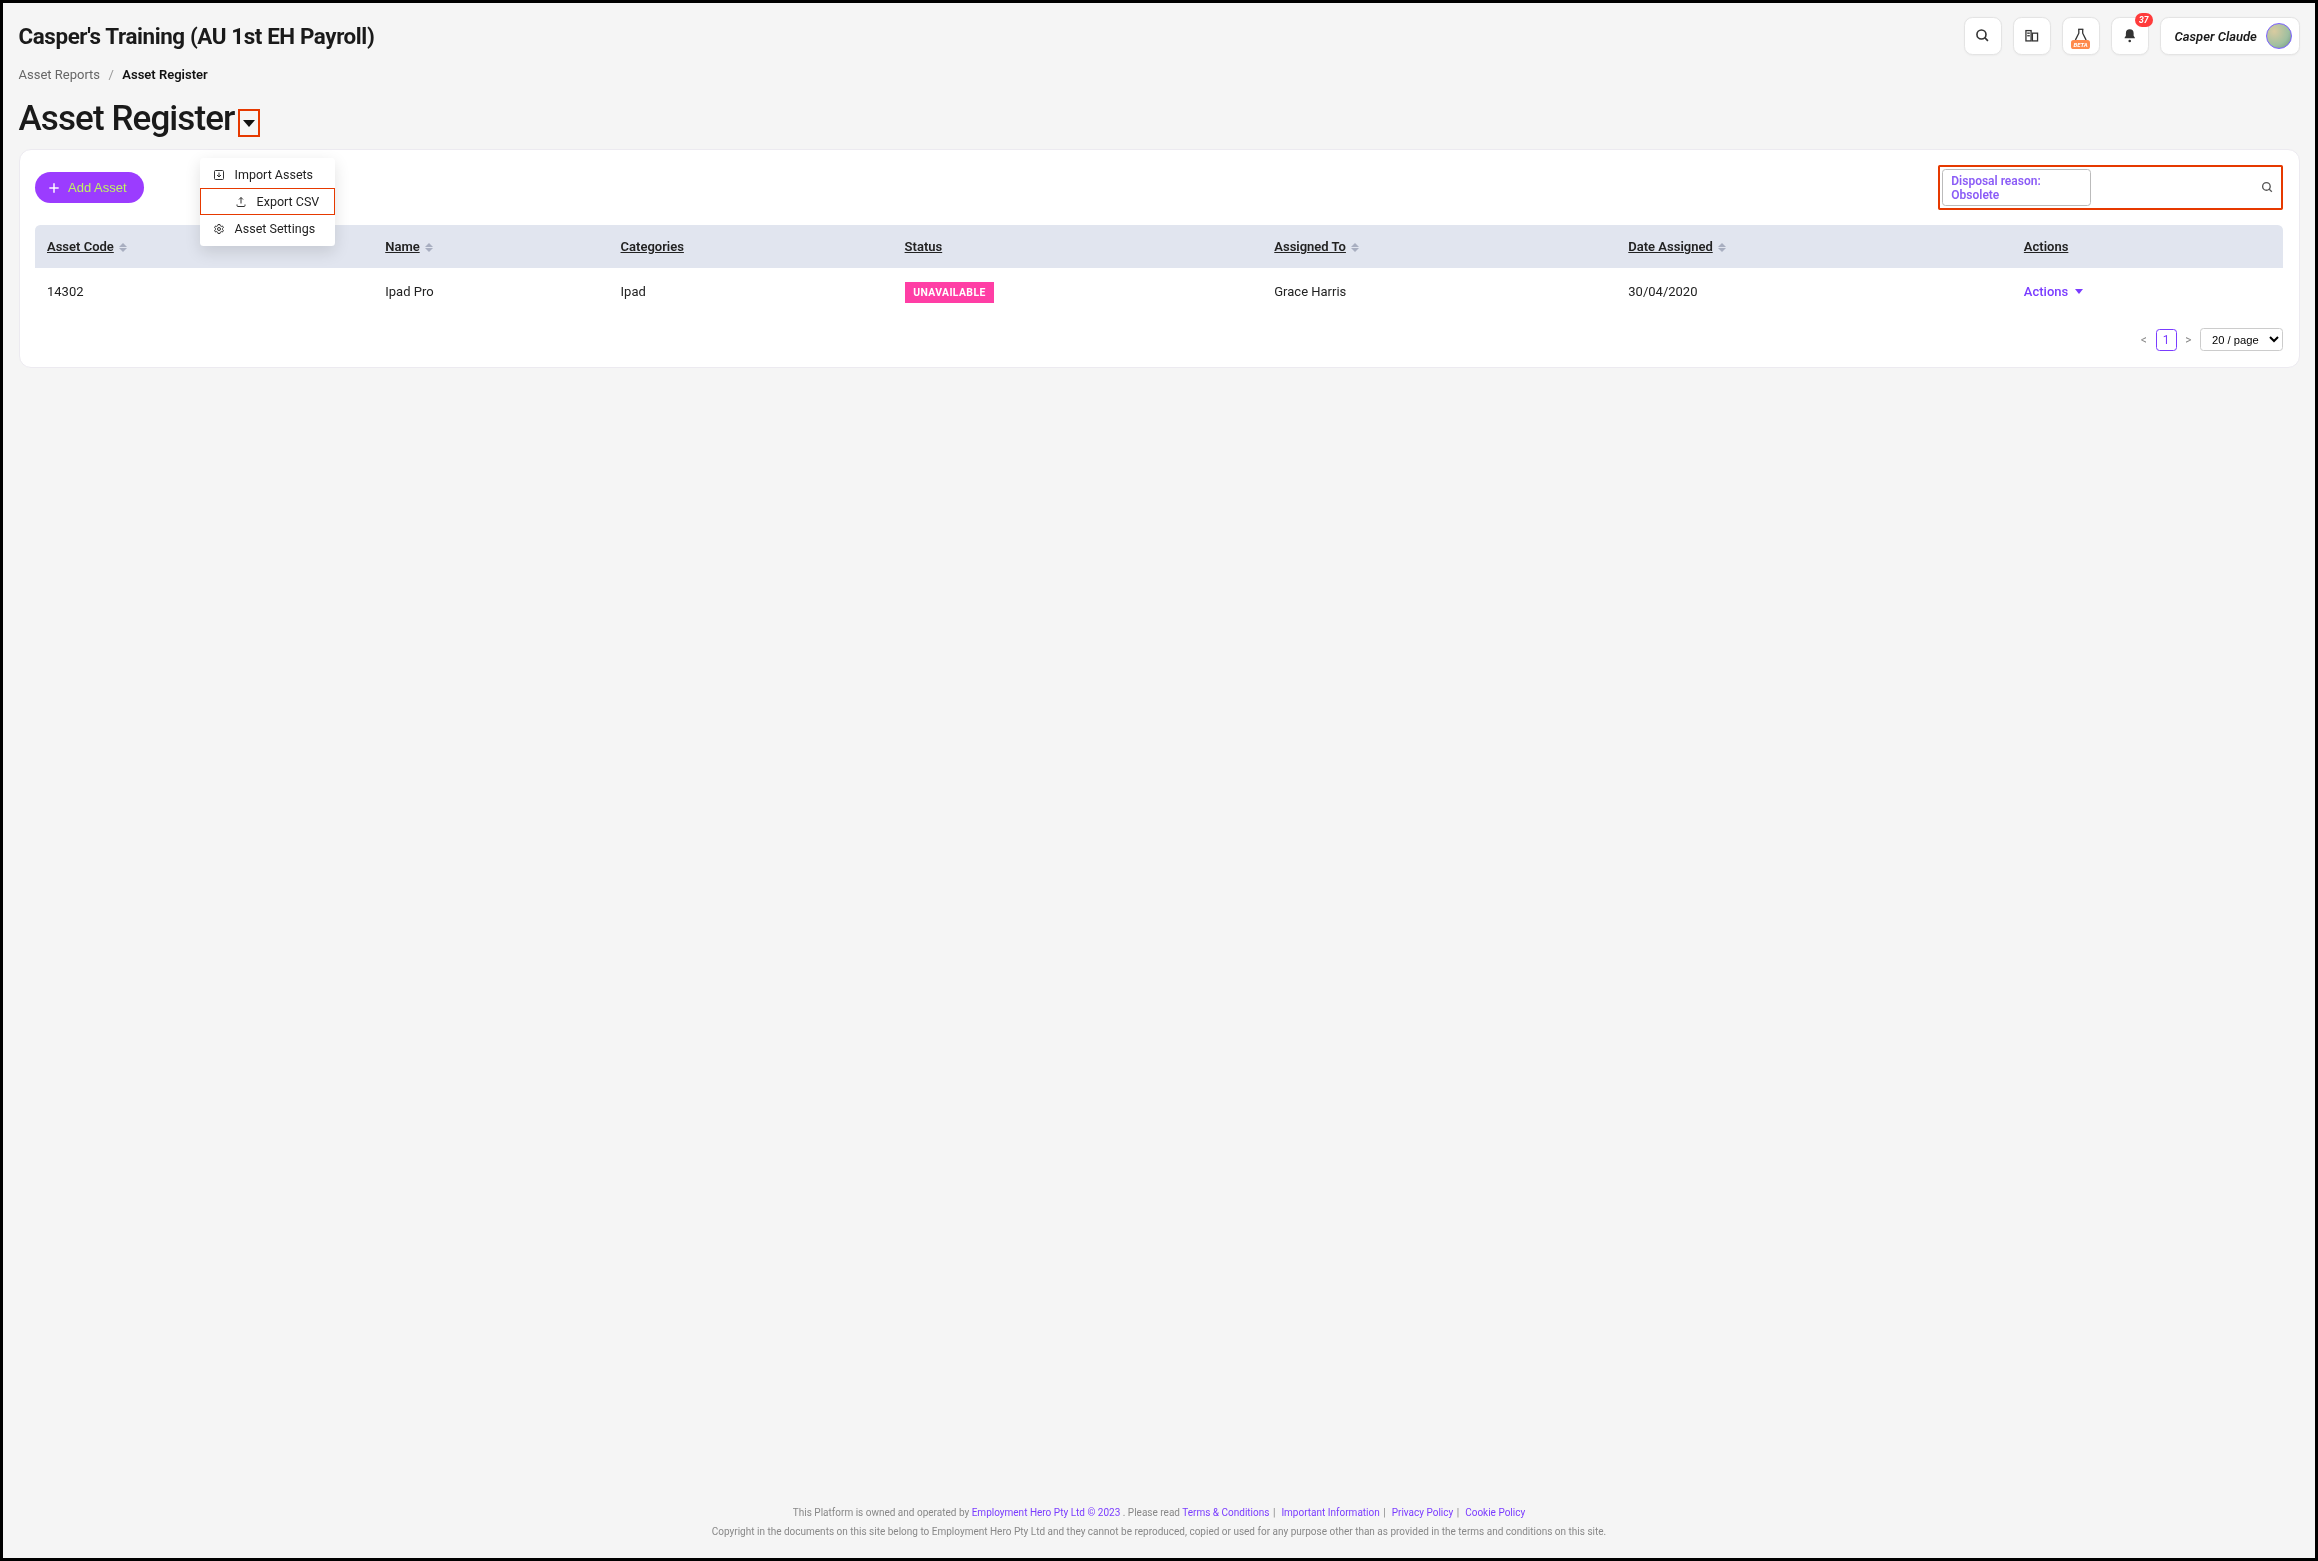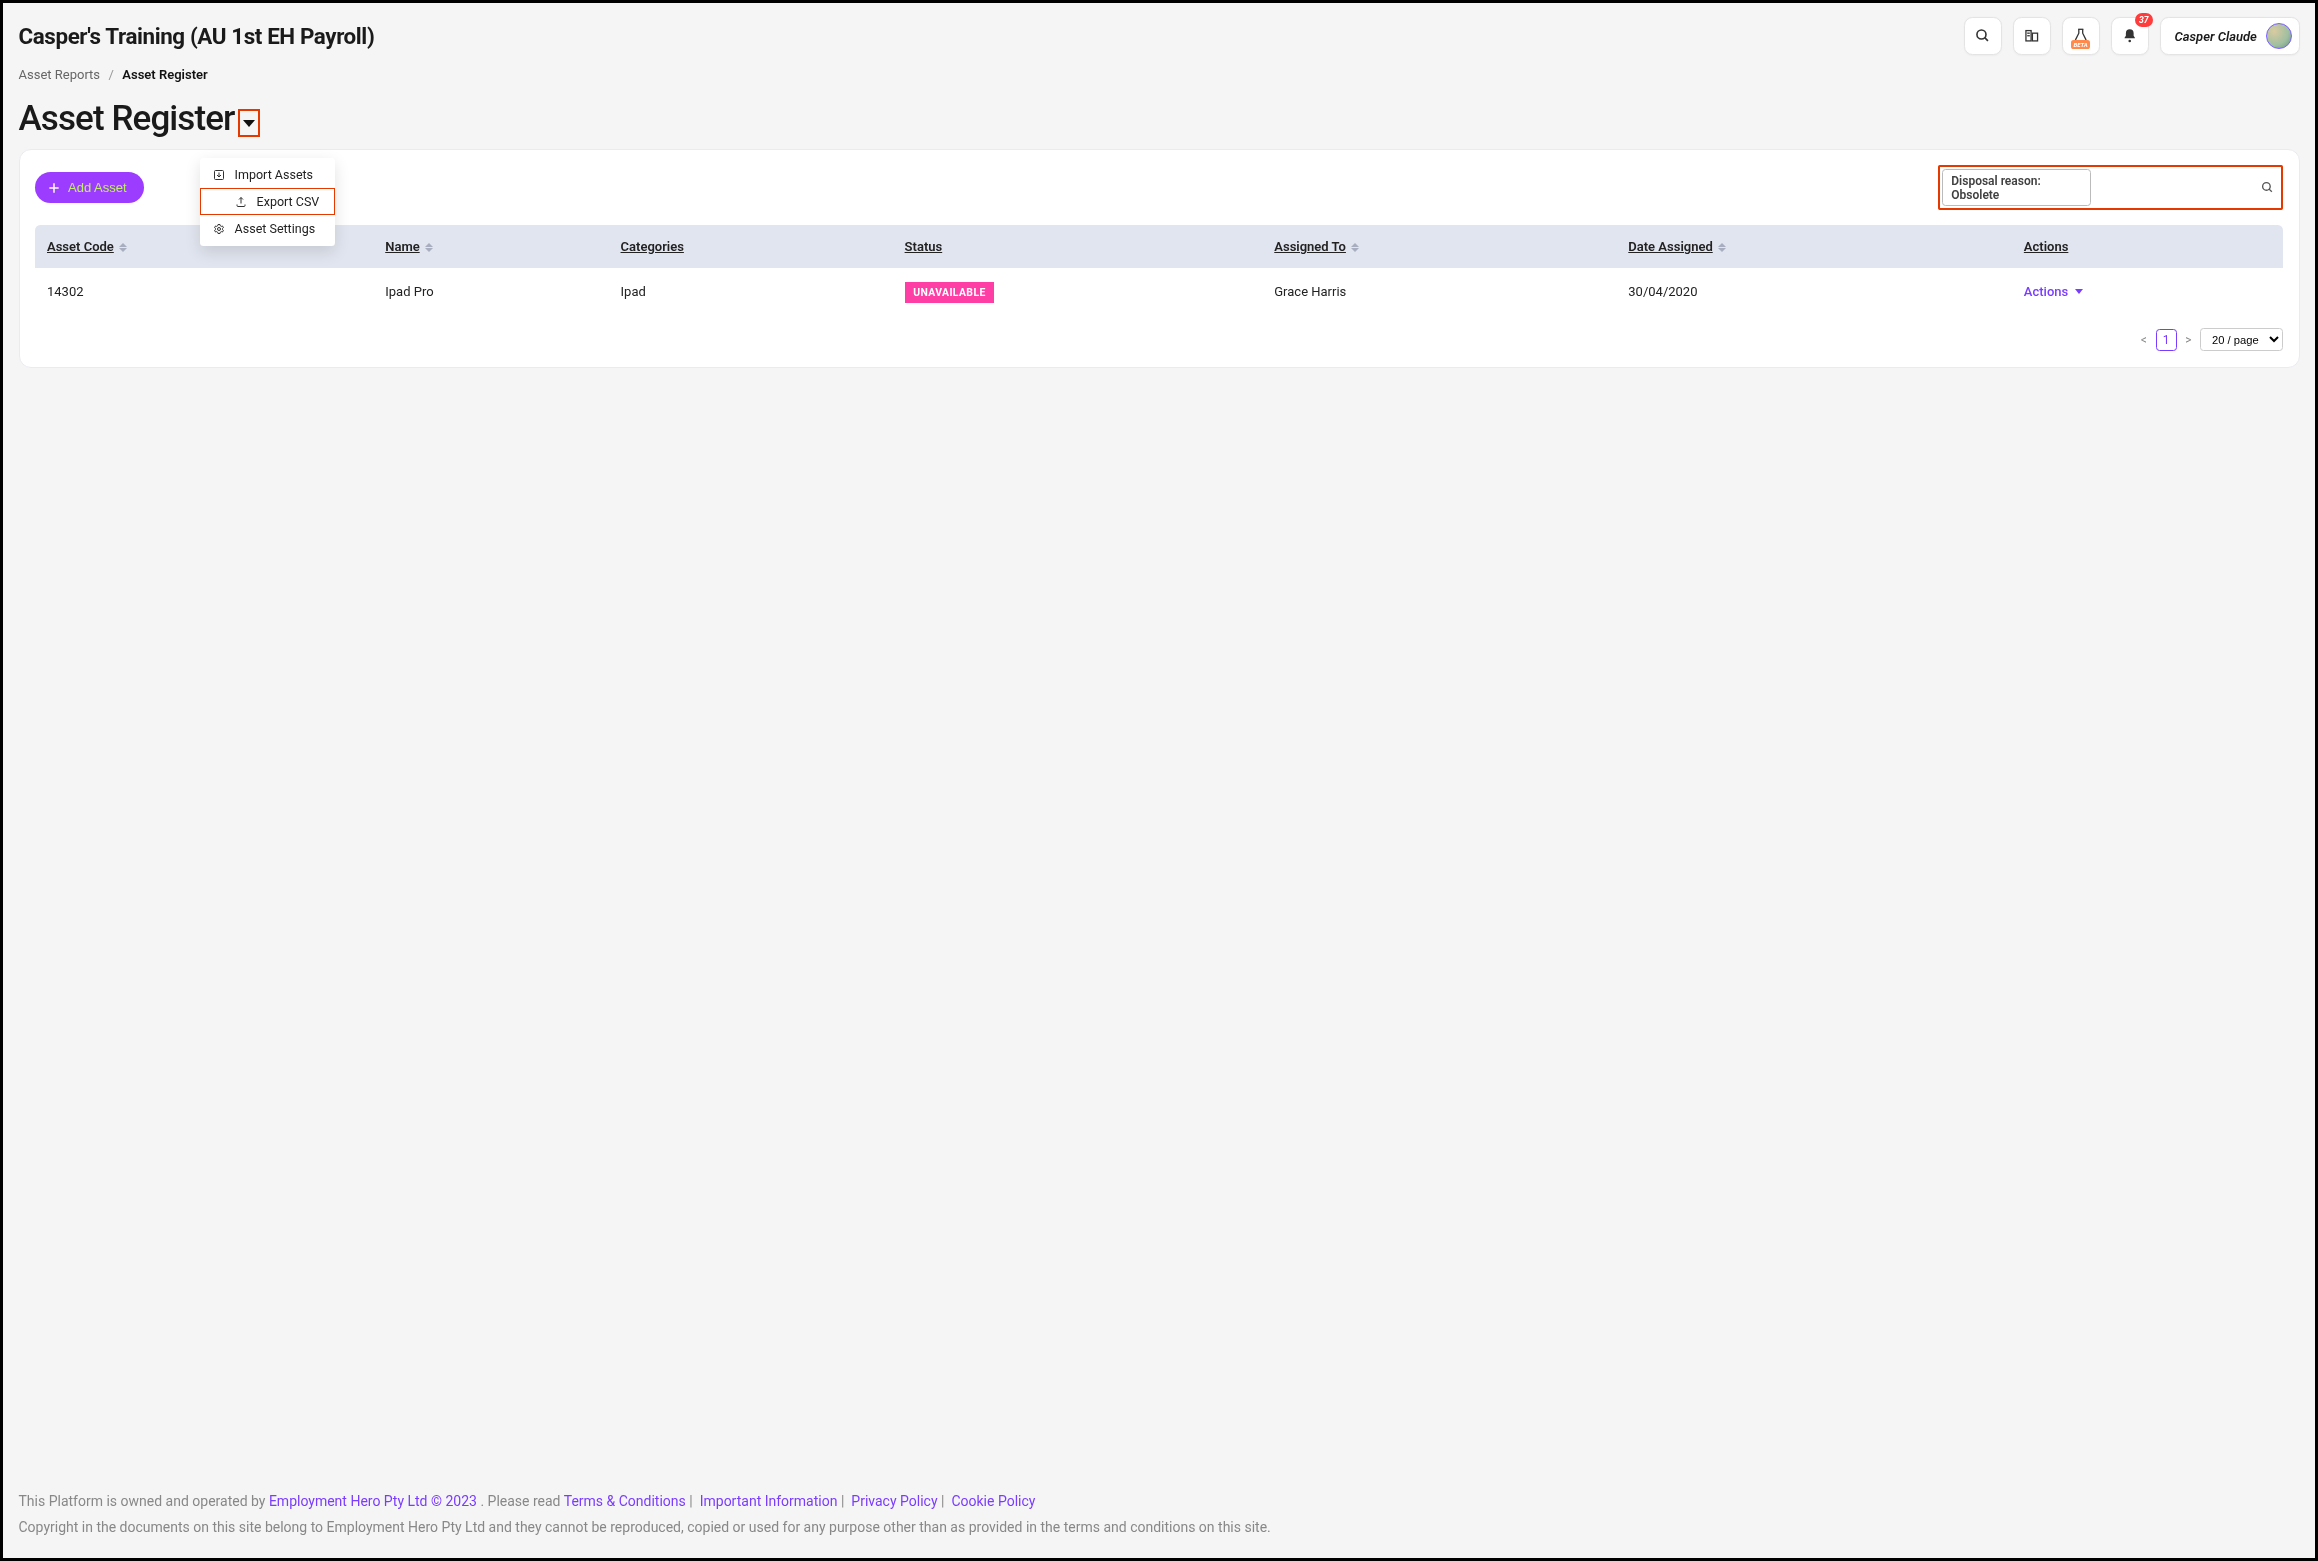--- a/index.html
+++ b/index.html
@@ -174,21 +174,21 @@
   padding: 1.7px;
   display: flex;
   align-items: center;
 }
 .search-pill {
   border: 0.9px solid #bbb;
   border-radius: 3.5px;
   padding: 3.5px 8.6px;
   font-size: 12px;
   font-weight: 600;
-  color: #404040;
+  color: #8b5cf6;
   margin-right: auto;
 }
 .search-field {
   border: none;
   outline: none;
   width: 173px;
   font-size: 12px;
   padding: 3.5px 5.2px;
 }
 .search-icon-right { color:#666; margin: 0 5.2px; cursor:pointer;}
@@ -247,23 +247,23 @@
   border-radius: 3.5px;
   width: 21px; height: 22.4px;
   display:flex;align-items:center;justify-content:center;
 }
 .pager select {
   border:0.9px solid #ccc;border-radius:3.5px;padding:3.5px 7px;font-size:11.2px;background:#fff;cursor:pointer;
 }
 .footer {
   margin-top: auto;
   padding: 17px 15.5px;
-  font-size: 14px;
+  font-size: 10px;
   color: #888;
-  text-align: left;
+  text-align: center;
   line-height: 1.9;
 }
 .footer a { color: #7a3cff; text-decoration:none; cursor:pointer;}
 .footer .sep2 { color:#888; margin:0 3.5px;}
 svg { display:block; }
 </style>
 </head>
 <body>
 
 <div class="header">

